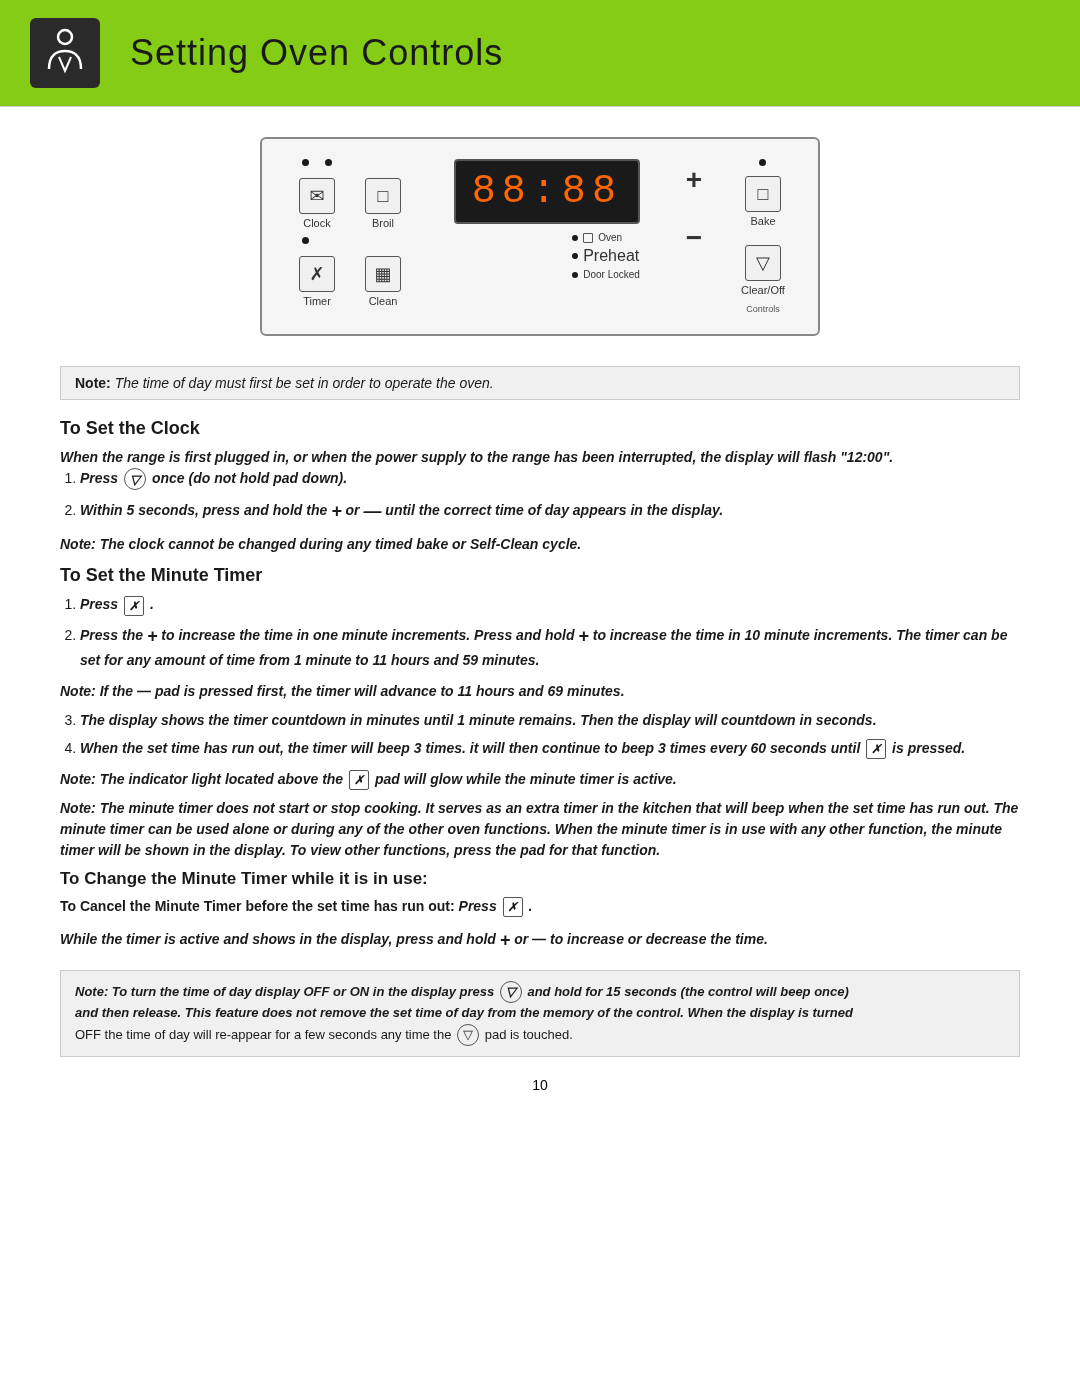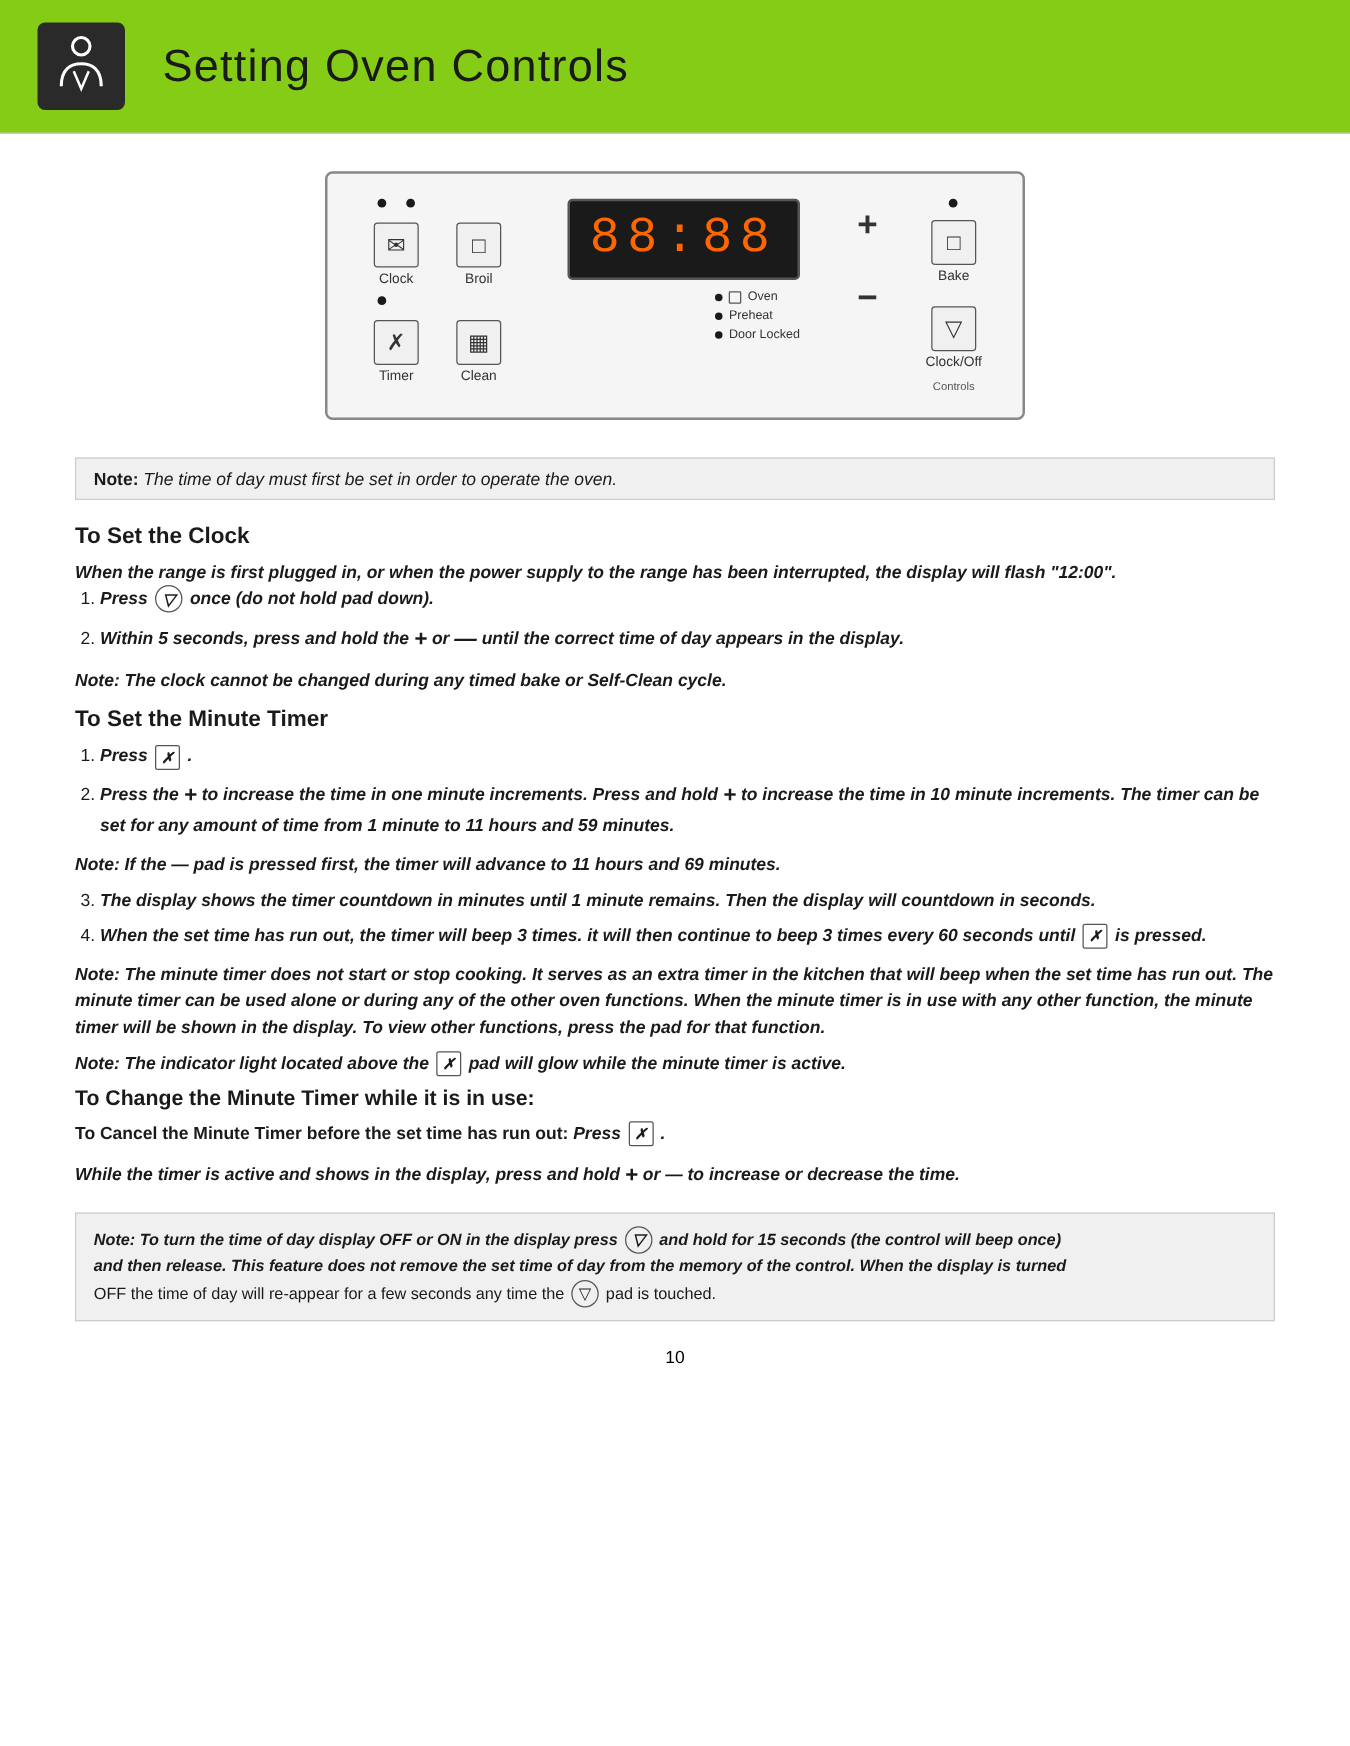--- a/index.html
+++ b/index.html
@@ -353,21 +353,21 @@
       <div class="display-area">
         <div class="display-screen">88:88</div>
         <div class="indicator-area">
           <div class="indicator-row">
             <div class="small-dot"></div>
             <div class="small-square"></div>
             <span style="font-size:10px;">Oven</span>
           </div>
           <div class="indicator-row">
             <div class="small-dot"></div>
-            <span style="font-size:10px;">Preheat</span>
+            <span style="font-size:16px;">Preheat</span>
           </div>
           <div class="indicator-row">
             <div class="small-dot"></div>
             <span style="font-size:10px;">Door Locked</span>
           </div>
         </div>
       </div>
 
       <div class="panel-center">
         <div class="plus-btn">+</div>
@@ -375,21 +375,21 @@
       </div>
 
       <div class="panel-right-buttons">
         <div class="dot-indicator" style="align-self:center;"></div>
         <div class="panel-btn">
           <div class="btn-icon">□</div>
           <span>Bake</span>
         </div>
         <div class="panel-btn" style="margin-top:10px;">
           <div class="btn-icon">▽</div>
-          <span>Clock/Off</span>
+          <span>Clear/Off</span>
         </div>
         <div class="controls-label">Controls</div>
       </div>
     </div>
   </div>
 </div>
 
 <div class="content">
 
   <div class="note-box">
@@ -427,24 +427,24 @@
   <ol class="steps" start="3">
     <li>
       <em>The display shows the timer countdown in minutes until 1 minute remains. Then the display will countdown in seconds.</em>
     </li>
     <li>
       <em>When the set time has run out, the timer will beep 3 times. it will then continue to beep 3 times every 60 seconds until <span class="inline-icon">✗</span> is pressed.</em>
     </li>
   </ol>
 
   <p class="note-italic">
+    <em>Note: The indicator light located above the <span class="inline-icon">✗</span> pad will glow while the minute timer is active.</em>
+  </p>
+  <p class="note-italic">
     <em>Note: The minute timer does not start or stop cooking. It serves as an extra timer in the kitchen that will beep when the set time has run out. The minute timer can be used alone or during any of the other oven functions. When the minute timer is in use with any other function, the minute timer will be shown in the display. To view other functions, press the pad for that function.</em>
-  </p>
-  <p class="note-italic">
-    <em>Note: The indicator light located above the <span class="inline-icon">✗</span> pad will glow while the minute timer is active.</em>
   </p>
 
   <p class="body-bold">To Change the Minute Timer while it is in use:</p>
   <p class="body-text">
     <strong>To Cancel the Minute Timer before the set time has run out: <em>Press <span class="inline-icon">✗</span> .</em></strong>
   </p>
 
   <p class="body-text">
     <em>While the timer is active and shows in the display, press and hold <span class="plus-inline">+</span> or — to increase or decrease the time.</em>
   </p>

